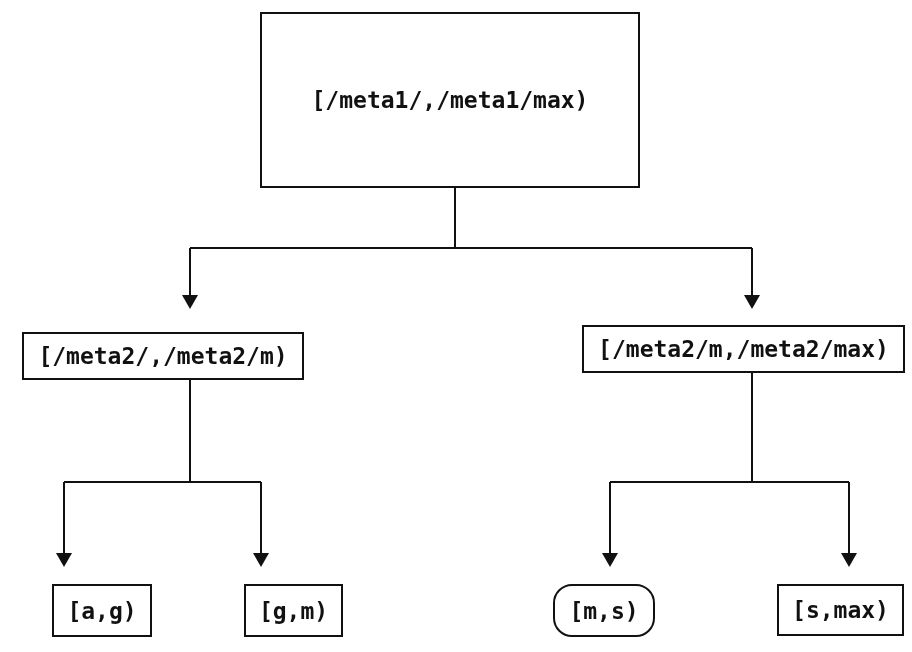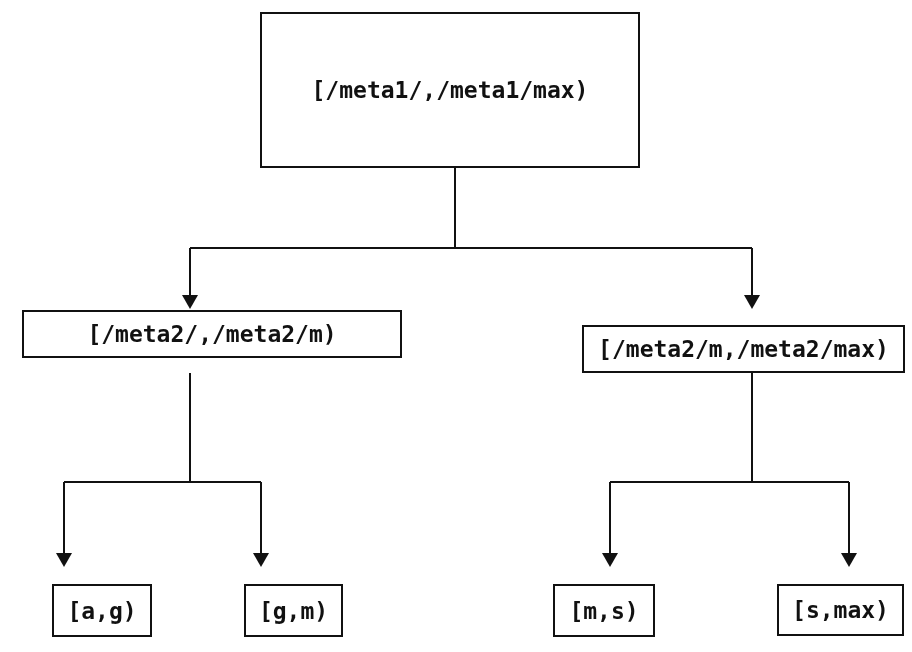--- a/index.html
+++ b/index.html
@@ -39,26 +39,26 @@
     border: 2px solid #111111;
     background: #ffffff;
     color: #111111;
     display: flex;
     align-items: center;
     justify-content: center;
     font-weight: bold;
     font-size: 23px;
     white-space: nowrap;
   }
-  .node-root  { left: 260px; top: 12px;  width: 380px; height: 156px; }
-  .node-left  { left: 22px;  top: 310px; width: 380px; height: 48px; }
+  .node-root  { left: 260px; top: 12px;  width: 380px; height: 176px; }
+  .node-left  { left: 22px;  top: 332px; width: 282px; height: 48px; }
   .node-right { left: 582px; top: 325px; width: 323px; height: 48px; }
   .node-leaf-ag   { left: 8px;   top: 584px; width: 100px; height: 53px; margin-left: 44px; }
   .node-leaf-gm   { left: 204px; top: 584px; width: 99px;  height: 53px; margin-left: 40px; }
-  .node-leaf-ms   { left: 553px; top: 584px; width: 102px; height: 53px; }
+  .node-leaf-ms   { left: 553px; top: 584px; width: 102px; height: 53px; border-radius: 19px; }
   .node-leaf-smax { left: 777px; top: 584px; width: 127px; height: 52px; }
 </style>
 </head>
 <body>
 
 <div class="diagram">
 
   <svg class="edges-svg" viewBox="0 0 912 652" xmlns="http://www.w3.org/2000/svg">
 
     <path d="M455 168 V248 M190 248 H752 M190 248 V295 M752 248 V295"></path>

